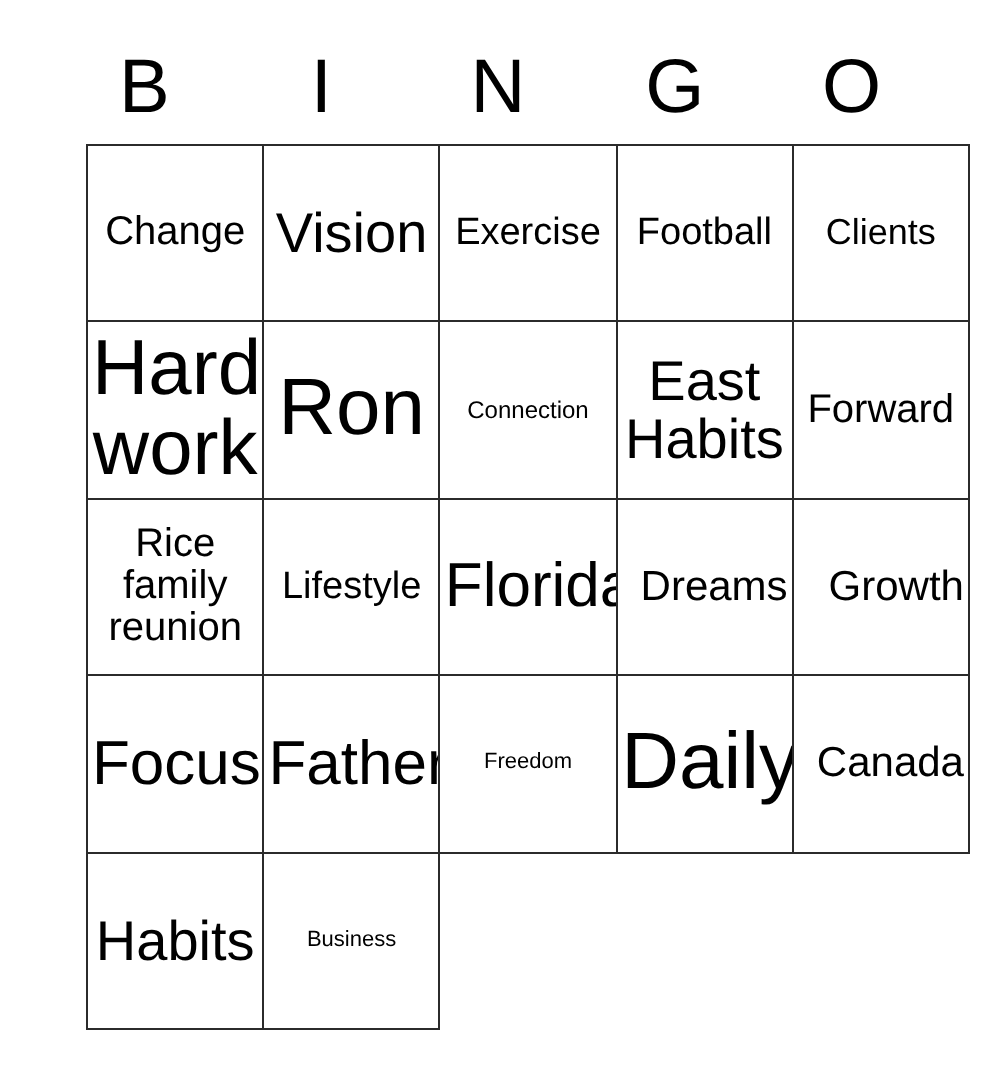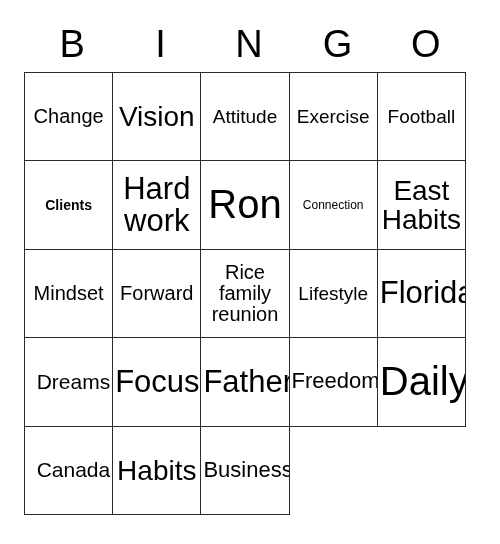--- a/index.html
+++ b/index.html
@@ -41,21 +41,21 @@
     line-height: 1;
     font-weight: 400;
     letter-spacing: 0;
     color: #000000;
     user-select: none;
   }
 
   
   #grid {
     position: absolute;
-    left: 24px;
+    left: 43px;
     top: 72px;
     width: 442px;
     height: 443px;
     box-sizing: border-box;
     border-top: 1px solid #2b2b2b;
     border-left: 1px solid #2b2b2b;
     display: grid;
     grid-template-columns: repeat(5, 1fr);
     grid-template-rows: repeat(5, 1fr);
   }
@@ -77,28 +77,28 @@
     width: 100%;
     text-align: center;
     line-height: 1.04;
     color: #000000;
     white-space: pre-line;
     word-break: normal;
   }
 
   
   .fs-13 { font-size: 12px; }
-  .fs-17 { font-size: 22px; }
+  .fs-17 { font-size: 11px; }
   .fs-19 { font-size: 19px; }
   .fs-20 { font-size: 20px; }
   .fs-21 { font-size: 21px; text-align: right; }
-  .fs-22 { font-size: 14px; font-weight: bold; }
+  .fs-22 { font-size: 18px; }
   .fs-25 { font-size: 31px; }
   .fs-28 { font-size: 28px; }
-  .fs-29 { font-size: 31px; }
+  .fs-29 { font-size: 39px; }
   .fs-36 { font-size: 40px; }
 </style>
 </head>
 <body>
 
 <div id="bingo-card">
 
   <div id="header-row">
     <div class="header-letter">B</div>
     <div class="header-letter">I</div>
@@ -106,23 +106,20 @@
     <div class="header-letter">G</div>
     <div class="header-letter">O</div>
   </div>
 
   <div id="grid">
       <div class="cell">
         <span class="cell-text fs-20">Change</span>
       </div>
       <div class="cell">
         <span class="cell-text fs-28">Vision</span>
-      </div>
-      <div class="cell">
-        <span class="cell-text fs-19">Attitude</span>
       </div>
       <div class="cell">
         <span class="cell-text fs-19">Exercise</span>
       </div>
       <div class="cell">
         <span class="cell-text fs-19">Football</span>
       </div>
       <div class="cell">
         <span class="cell-text fs-22">Clients</span>
       </div>
@@ -134,38 +131,38 @@
         <span class="cell-text fs-36">Ron</span>
       </div>
       <div class="cell">
         <span class="cell-text fs-13">Connection</span>
       </div>
       <div class="cell">
         <span class="cell-text fs-28">East
 Habits</span>
       </div>
       <div class="cell">
-        <span class="cell-text fs-20">Mindset</span>
-      </div>
-      <div class="cell">
         <span class="cell-text fs-20">Forward</span>
       </div>
       <div class="cell">
         <span class="cell-text fs-20">Rice
 family
 reunion</span>
       </div>
       <div class="cell">
         <span class="cell-text fs-19">Lifestyle</span>
       </div>
       <div class="cell">
         <span class="cell-text fs-25">Florida</span>
       </div>
       <div class="cell">
         <span class="cell-text fs-21">Dreams</span>
+      </div>
+      <div class="cell">
+        <span class="cell-text fs-21">Growth</span>
       </div>
       <div class="cell">
         <span class="cell-text fs-25">Focus</span>
       </div>
       <div class="cell">
         <span class="cell-text fs-25">Father</span>
       </div>
       <div class="cell">
         <span class="cell-text fs-17">Freedom</span>
       </div>

